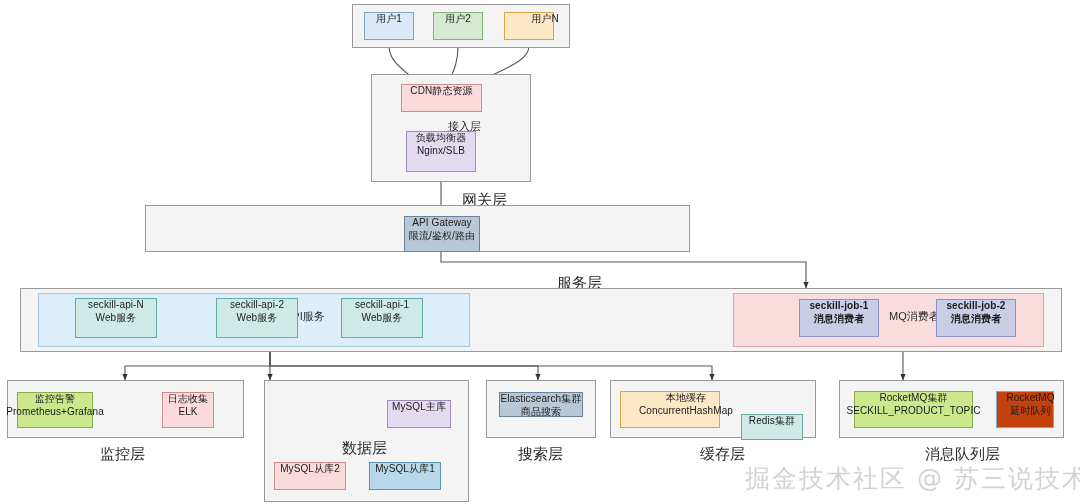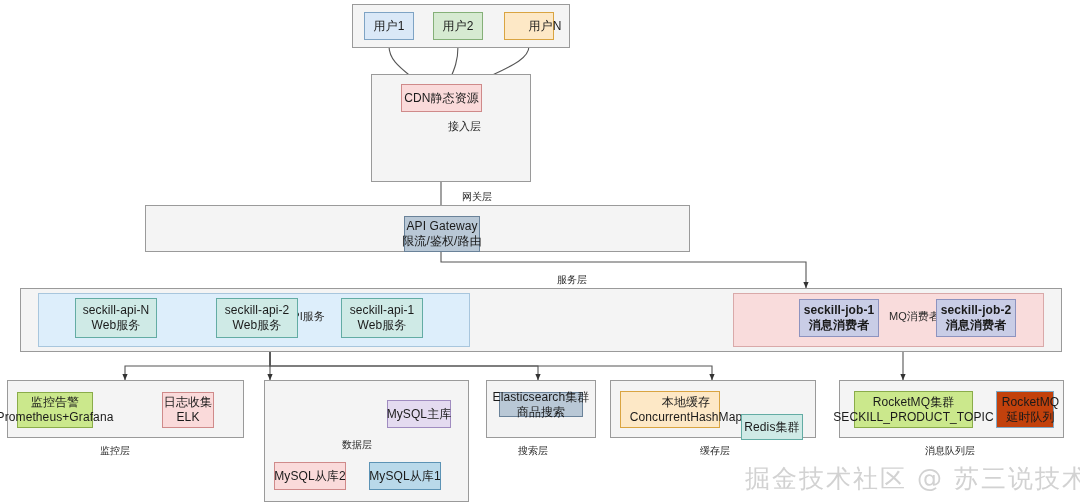--- a/index.html
+++ b/index.html
@@ -25,25 +25,25 @@
   }
   .group.tint-blue { background: #ddeefb; border-color: #a8c6dd; }
   .group.tint-pink { background: #f9dcdc; border-color: #d9a9a9; }
   .node {
     position: absolute;
     box-sizing: border-box;
     border: 1px solid #888;
     display: flex;
     flex-direction: column;
     align-items: center;
-    justify-content: center;
+    justify-content: flex-start;
     text-align: center;
     line-height: 1.25;
     color: #1a1a1a;
-    font-size: 12px;
+    font-size: 10px;
     letter-spacing: 0.1px;
   }
   .node .l1, .node .l2 { display: block; white-space: nowrap; }
   .c-blue   { background: #dae8f7; border-color: #7ea3c4; }
   .c-green  { background: #d6ead1; border-color: #85b078; }
   .c-orange { background: #fde8c6; border-color: #d9a441; padding-left: 32px; }
   .c-pink   { background: #fadada; border-color: #cf8a8a; }
   .c-purple { background: #e4dbf0; border-color: #a08cc0; }
   .c-teal   { background: #cfeae6; border-color: #63aca4; }
   .c-slate  { background: #b9c8d6; border-color: #6a8299; }
@@ -53,21 +53,21 @@
   .c-lav    { background: #c9cde6; border-color: #8d93bf; font-weight: bold; }
   .lbl {
     position: absolute;
     font-size: 11px;
     color: #2a2a2a;
     white-space: nowrap;
     line-height: 1;
   }
   .grouplbl {
     position: absolute;
-    font-size: 10px;
+    font-size: 15px;
     color: #2a2a2a;
     white-space: nowrap;
     line-height: 1;
   }
   svg.wires {
     position: absolute;
     left: 0; top: 0;
     width: 1080px;
     height: 504px;
     pointer-events: none;
@@ -129,20 +129,24 @@
   </div>
 
   <div class="group" style="left:371px; top:74px; width:160px; height:108px;"></div>
 
   <div class="node c-pink" style="left:401px; top:84px; width:81px; height:28px;">
     <span class="l1">CDN静态资源</span>
   </div>
 
   <span class="lbl" style="left:448px; top:121px;">接入层</span>
 
+  <div class="node c-purple" style="left:406px; top:131px; width:70px; height:41px;">
+    <span class="l1">负载均衡器</span>
+    <span class="l2">Nginx/SLB</span>
+  </div>
 
   <span class="grouplbl" style="left:462px; top:192px;">网关层</span>
 
   <div class="group" style="left:145px; top:205px; width:545px; height:47px;"></div>
 
   <div class="node c-slate" style="left:404px; top:216px; width:76px; height:36px;">
     <span class="l1">API Gateway</span>
     <span class="l2">限流/鉴权/路由</span>
   </div>
 

